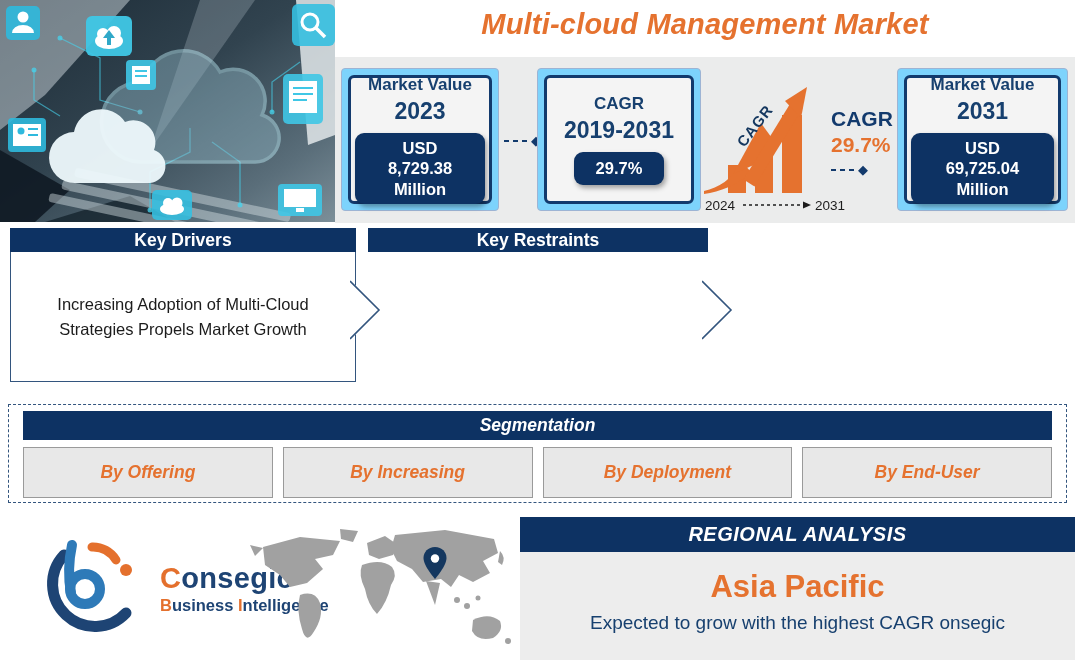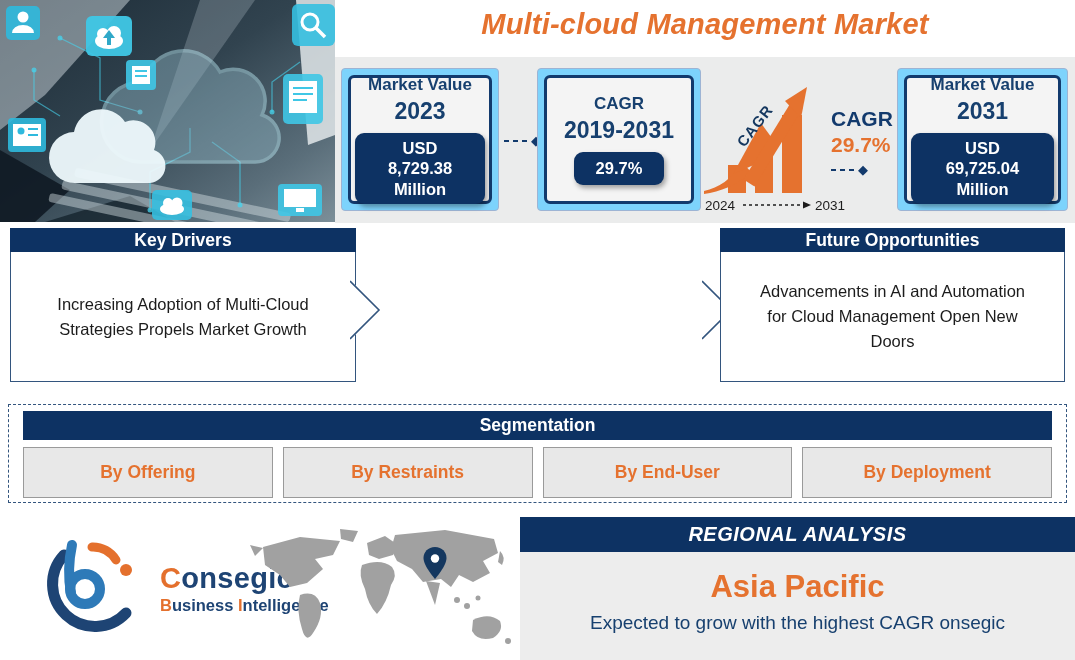--- a/index.html
+++ b/index.html
@@ -54,22 +54,22 @@
     color:var(--text-dark); font-size:16.5px; line-height:1.5; padding:0 28px;}
   .insightA{left:10px;  width:346px;}
   .insightB{left:368px; width:340px;}
   .insightC{left:720px; width:345px;}
   .junction{position:absolute; top:279px;}
 
   
   .seg{position:absolute; left:8px; top:404px; width:1059px; height:99px;
     border:1.5px dashed #33557E; background:#fff; padding:6px 14px 0 14px;}
   .seg-header{height:29px; background:var(--navy-dark); color:#fff; font-size:17.5px; font-weight:bold;
-    display:flex; align-items:center; justify-content:center;}
-  .seg-row{display:flex; gap:10px; margin-top:7px;}
+    display:flex; align-items:center; justify-content:center;font-style:italic;}
+  .seg-row{display:flex; gap:10px; margin-top:7px;font-style:italic;}
   .seg-box{flex:1; height:51px; background:var(--segment-gray); border:1px solid #9A9A9A;
     display:flex; align-items:center; justify-content:center;
     color:var(--orange); font-size:17.5px; font-weight:bold;}
 
   
   .logo-wrap{position:absolute; left:28px; top:533px; display:flex; align-items:center;}
   .logo-text{margin-left:10px; margin-top:8px;}
   .logo-name{font-size:29px; font-weight:bold; color:#1E4474; letter-spacing:.3px;}
   .logo-name .accent, .logo-sub .accent{color:#E4702D;}
   .logo-sub{font-size:16.5px; font-weight:bold; color:#1E4474; margin-top:1px;}
@@ -248,39 +248,36 @@
     <div class="insight-header">Key Drivers</div>
     <div class="insight-body">Increasing Adoption of Multi-Cloud Strategies Propels Market Growth</div>
   </div>
 
   <svg class="junction" style="left:350px;" width="34" height="62" viewBox="0 0 34 62">
     <polygon points="0,1 30,31 0,61" fill="#fff"></polygon>
     <polyline points="0,2 29,31 0,60" fill="none" stroke="#33557E" stroke-width="1.6"></polyline>
   </svg>
 
   <div class="insight insightB">
+    <div class="insight-header">Key Restraints</div>
   </div>
 
   <svg class="junction" style="left:702px;" width="34" height="62" viewBox="0 0 34 62">
     <polygon points="0,1 30,31 0,61" fill="#fff"></polygon>
     <polyline points="0,2 29,31 0,60" fill="none" stroke="#33557E" stroke-width="1.6"></polyline>
   </svg>
 
-  <div class="insight insightC">
-    <div class="insight-header">Future Opportunities</div>
-    <div class="insight-body">Advancements in AI and Automation for Cloud Management Open New Doors</div>
-  </div>
 
   <div class="seg">
     <div class="seg-header">Segmentation</div>
     <div class="seg-row">
       <div class="seg-box">By Offering</div>
-      <div class="seg-box">By Restraints</div>
+      <div class="seg-box">By Increasing</div>
+      <div class="seg-box">By Deployment</div>
       <div class="seg-box">By End-User</div>
-      <div class="seg-box">By Deployment</div>
     </div>
   </div>
 
   <div class="logo-wrap">
     <svg width="122" height="102" viewBox="0 0 122 102">
       <path d="M36,22 A39,39 0 1 0 98,80" fill="none" stroke="#1E4474" stroke-width="11" stroke-linecap="round"></path>
       <path d="M44,12 C41,26 40,44 43,60" fill="none" stroke="#2E7AB8" stroke-width="10" stroke-linecap="round"></path>
       <circle cx="57" cy="56" r="15" fill="none" stroke="#2E7AB8" stroke-width="10"></circle>
       <path d="M64,14 A27,27 0 0 1 88,27" fill="none" stroke="#E4702D" stroke-width="9" stroke-linecap="round"></path>
       <circle cx="98" cy="37" r="6" fill="#E4702D"></circle>

